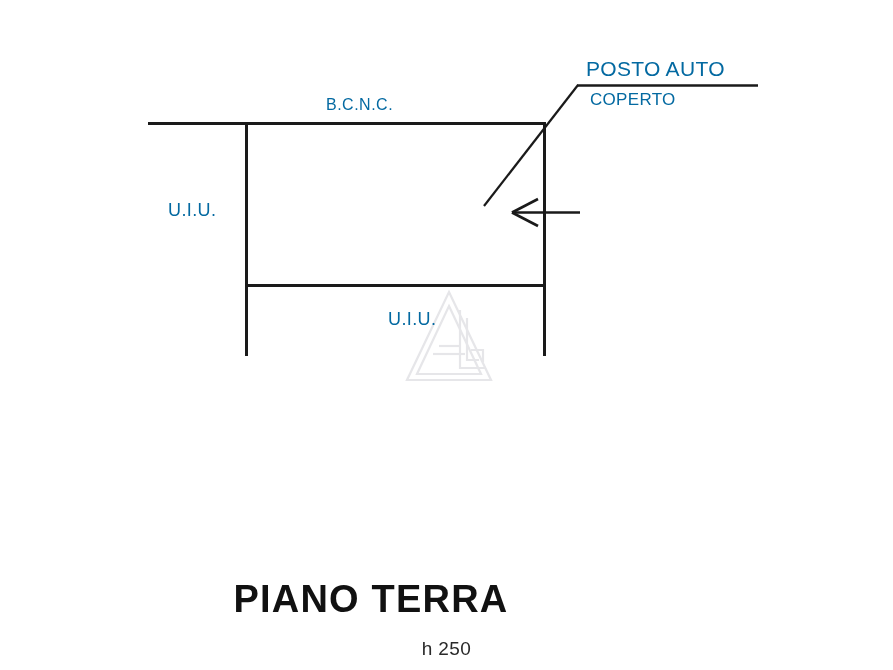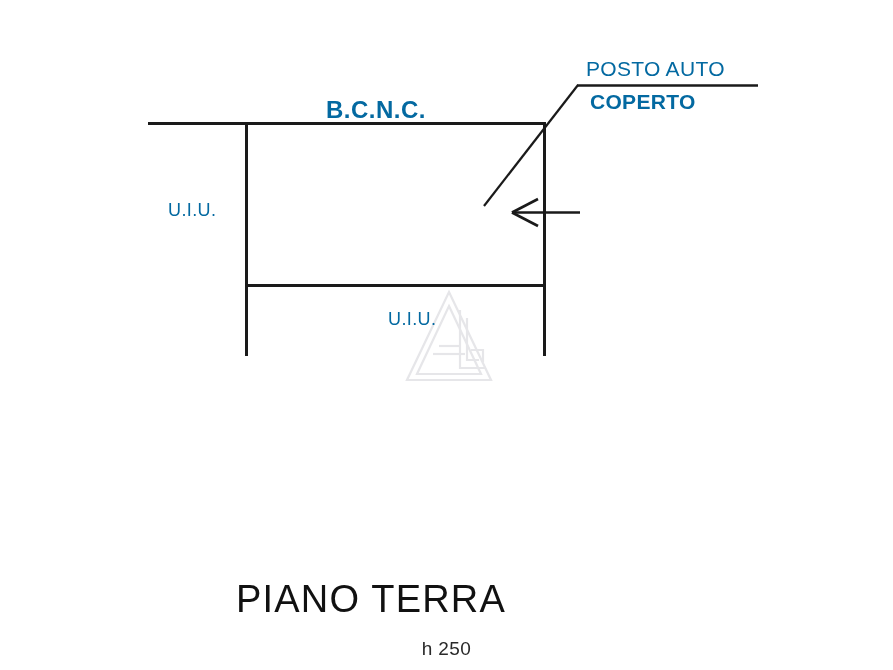--- a/index.html
+++ b/index.html
@@ -31,22 +31,22 @@
   }
   .plan-text {
     position: absolute;
     white-space: nowrap;
     color: #0369a1;
     letter-spacing: 0.2px;
   }
   .lbl-bcnc {
     left: 326px;
     top: 96px;
-    font-size: 24px;
-    font-weight: 700;
+    font-size: 16px;
+    font-weight: 400;
     letter-spacing: 0.5px;
   }
   .lbl-uiu-left {
     left: 168px;
     top: 200px;
     font-size: 18px;
     font-weight: 400;
     letter-spacing: 0.4px;
   }
   .lbl-uiu-bottom {
@@ -59,32 +59,32 @@
   .lbl-posto {
     left: 586px;
     top: 57px;
     font-size: 21px;
     font-weight: 400;
     letter-spacing: 0.3px;
   }
   .lbl-coperto {
     left: 590px;
     top: 90px;
-    font-size: 21px;
-    font-weight: 700;
+    font-size: 17px;
+    font-weight: 400;
     letter-spacing: 0.3px;
   }
   .title-main {
     position: absolute;
     left: 0;
     top: 578px;
     width: 742px;
     text-align: center;
     font-size: 38px;
-    font-weight: 400;
+    font-weight: 700;
     letter-spacing: 1.2px;
     color: #111111;
   }
   .title-sub {
     position: absolute;
     left: 0;
     top: 638px;
     width: 893px;
     text-align: center;
     font-size: 19px;

